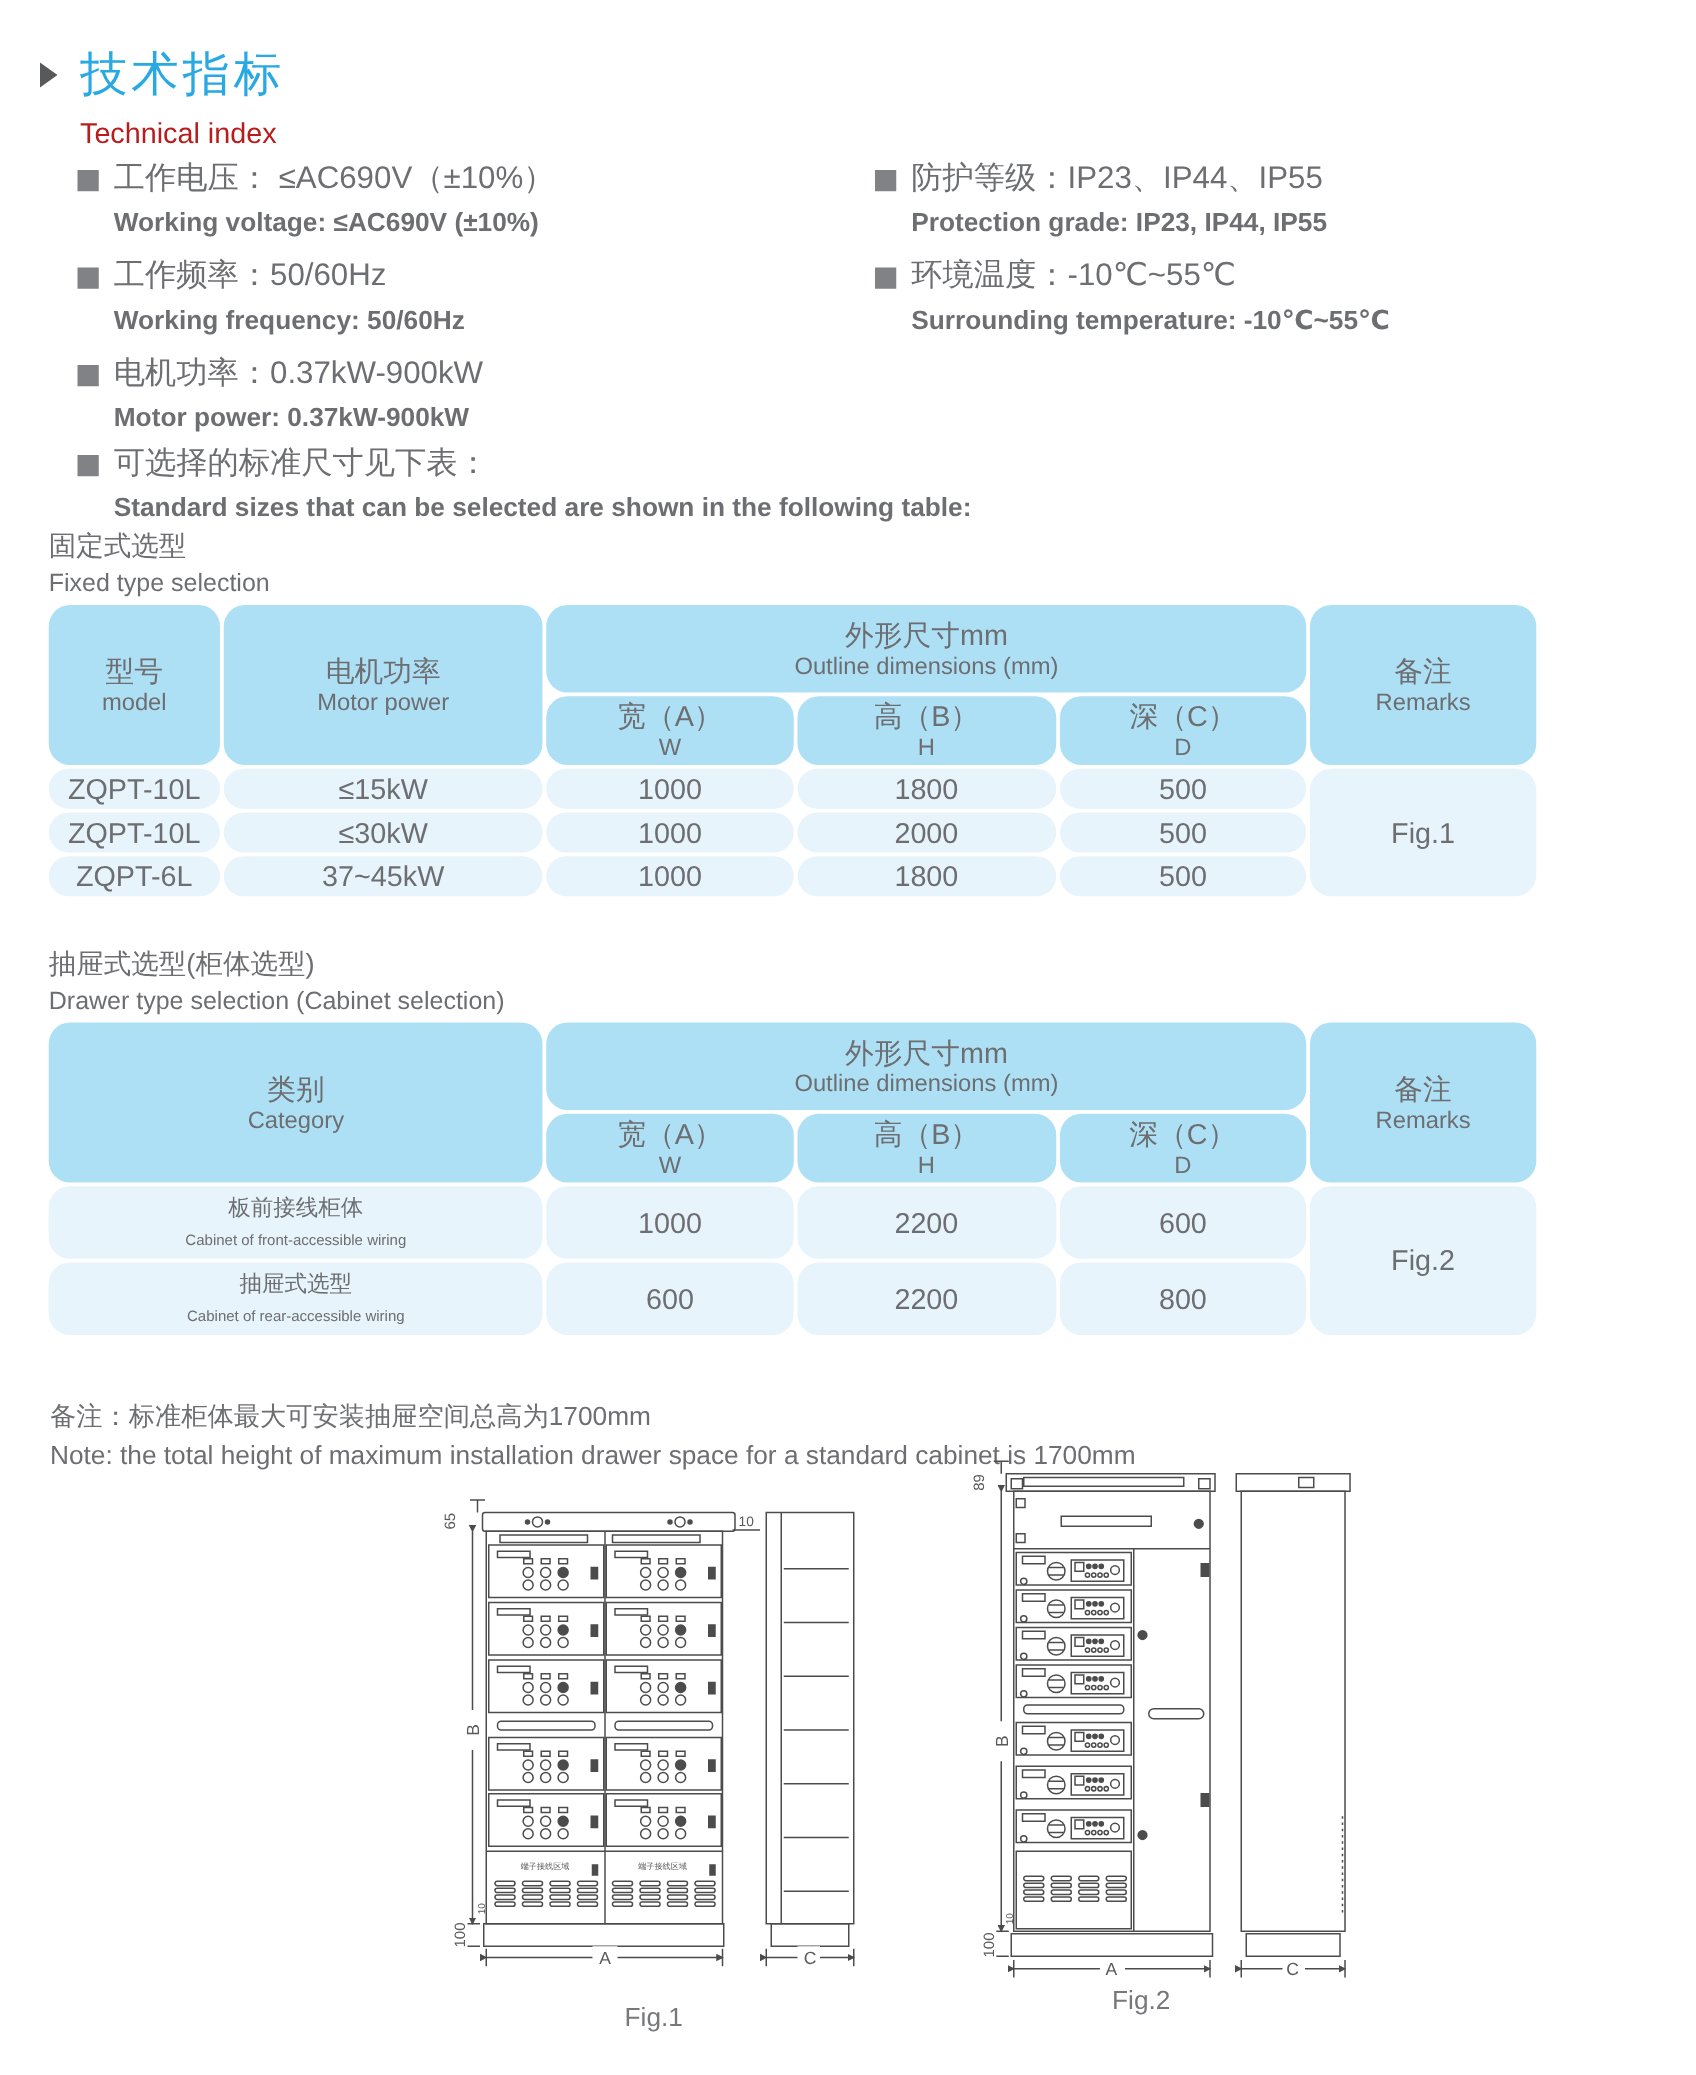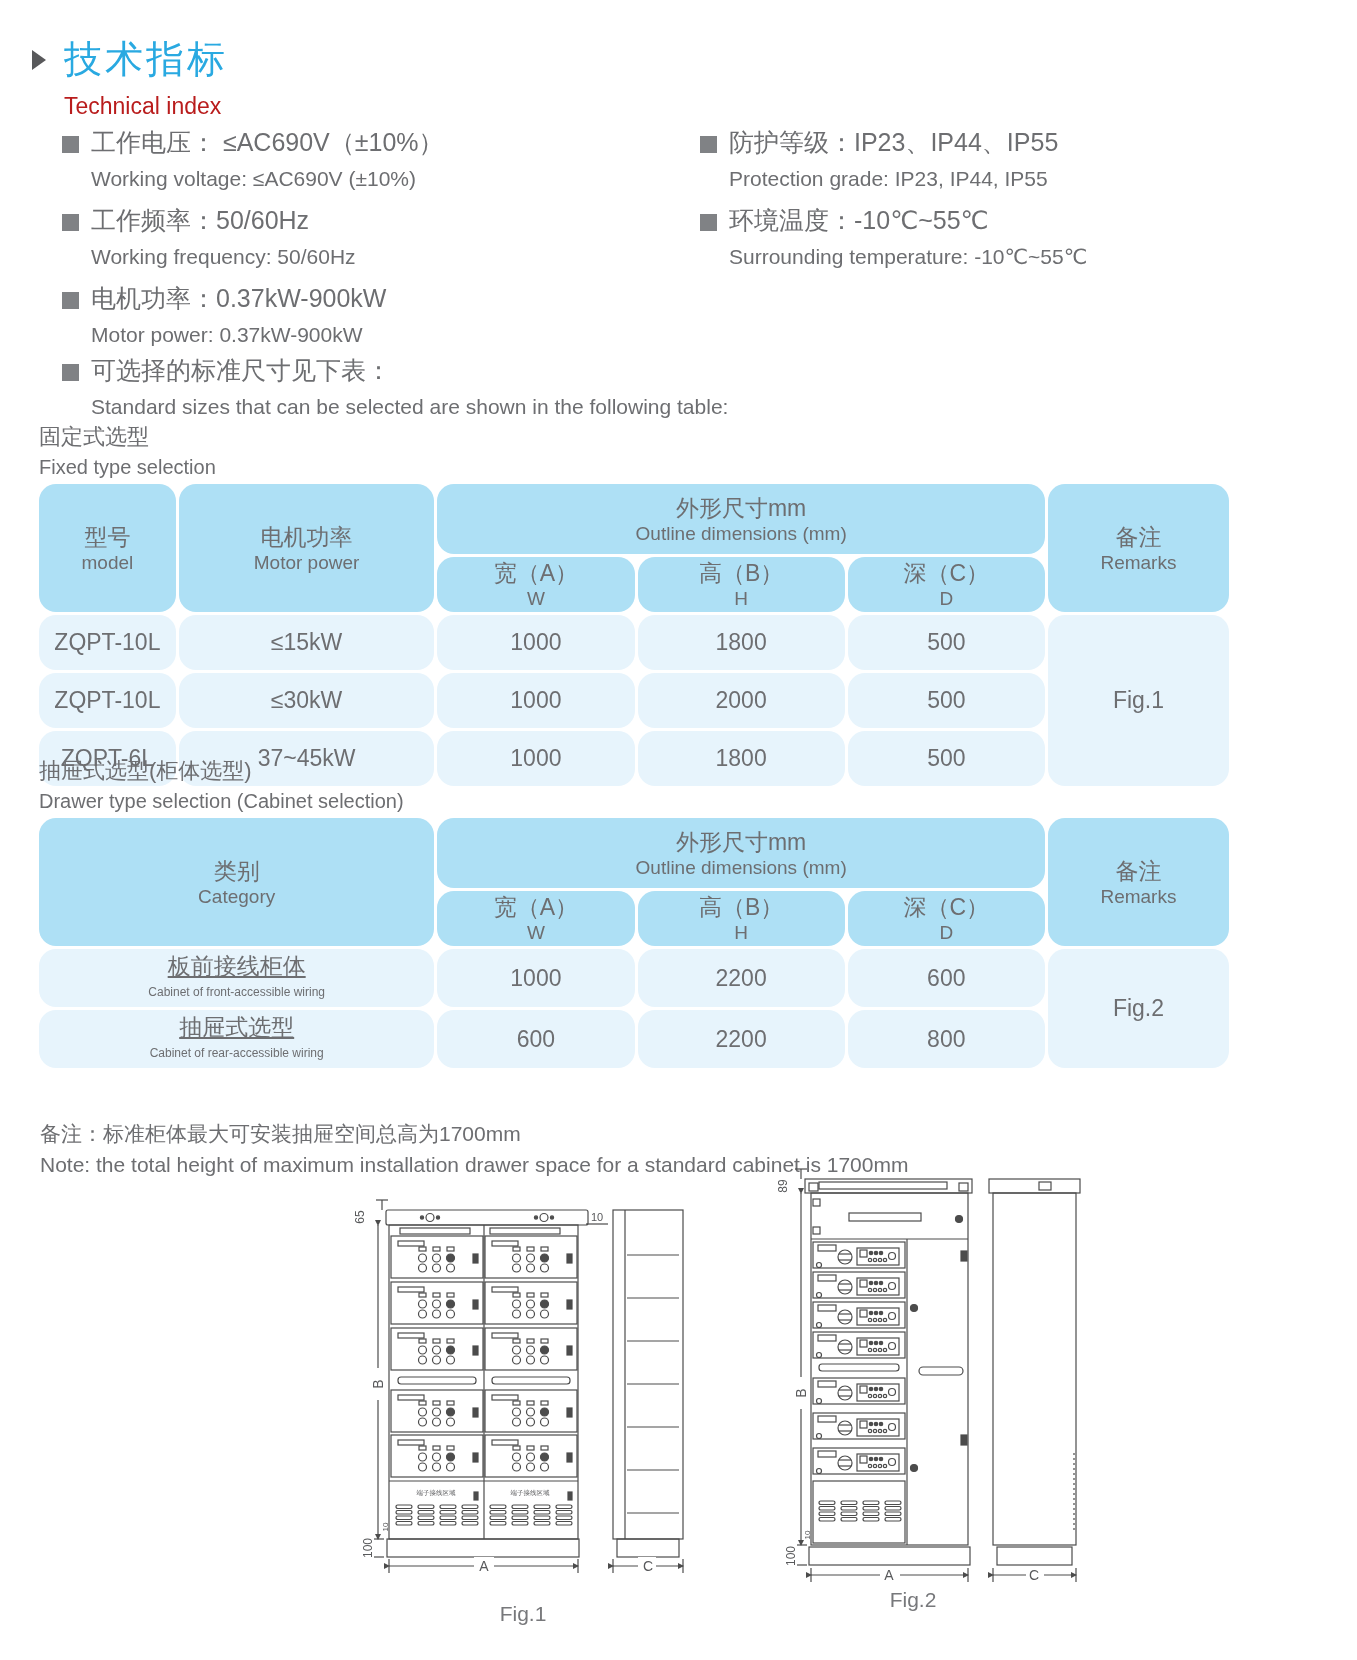--- a/index.html
+++ b/index.html
@@ -15,40 +15,40 @@
     border-left:14px solid #58595b; }
   .hdr h1 { margin-left:34px; font-size:38px; font-weight:400; color:#29a9e1; letter-spacing:3px; }
   .hdr .sub { margin-left:34px; margin-top:8px; font-size:23px; color:#b91c1c; }
   
   .spec-col { position:absolute; top:128px; }
   .spec-col.left { left:62px; width:620px; }
   .spec-col.right { left:700px; width:620px; }
   .spec-item { margin-bottom:15px; }
   .zh-line { display:flex; align-items:center; font-size:25px; line-height:28px; }
   .bullet { flex:0 0 auto; width:17px; height:17px; background:#808285; margin:5px 12px 0 0; }
-  .en-line { margin:11px 0 14px 29px; font-size:21px; line-height:24px; }
+  .en-line { margin:11px 0 14px 29px; font-size:21px; line-height:24px;font-weight:bold; }
   .table-intro { position:absolute; left:62px; top:356px; }
   
   .cap { position:absolute; left:39px; }
   .cap .c-zh { font-size:22px; line-height:26px; }
   .cap .c-en { font-size:20px; line-height:24px; margin-top:5px; }
   .note { position:absolute; left:40px; top:1118px; }
   .note div { font-size:21px; line-height:31px; }
   
   .tbl { position:absolute; left:36px; width:1196px; border-collapse:separate; border-spacing:3px; table-layout:fixed; }
   .tbl th, .tbl td { font-weight:400; text-align:center; vertical-align:middle; padding:2px;border-radius:17px; }
   .tbl th { background:#aee0f5; }
   .tbl td { background:#e7f4fc; }
   .tbl .r1 th { height:70px; }
   .tbl .r2 th { height:46px; }
   .tbl .zh { display:block; font-size:23px; line-height:28px; }
   .tbl .en { display:block; font-size:19px; line-height:23px; }
-  .tbl td { height:55px; font-size:23px; }
+  .tbl td { height:32px; font-size:23px; }
   .tbl.t2 td { height:58px; }
-  .tbl td .zh { font-size:23px; line-height:27px;text-decoration:underline; }
+  .tbl td .zh { font-size:18px; line-height:27px; }
   .tbl td .en { font-size:12px; line-height:24px; }
   
   .figsvg { position:absolute; }
   #fig1 { left:338px; top:1193px; }
   #fig2 { left:713px; top:1163px; }
   svg { overflow:visible; }
   svg text { font-family:"Liberation Sans","DejaVu Sans",sans-serif; fill:#58595b; }
   .lines { stroke:#4c4c4c; stroke-width:1.2; fill:none; }
   .caption { font-size:21px; fill:#77787b; }
 </style>

